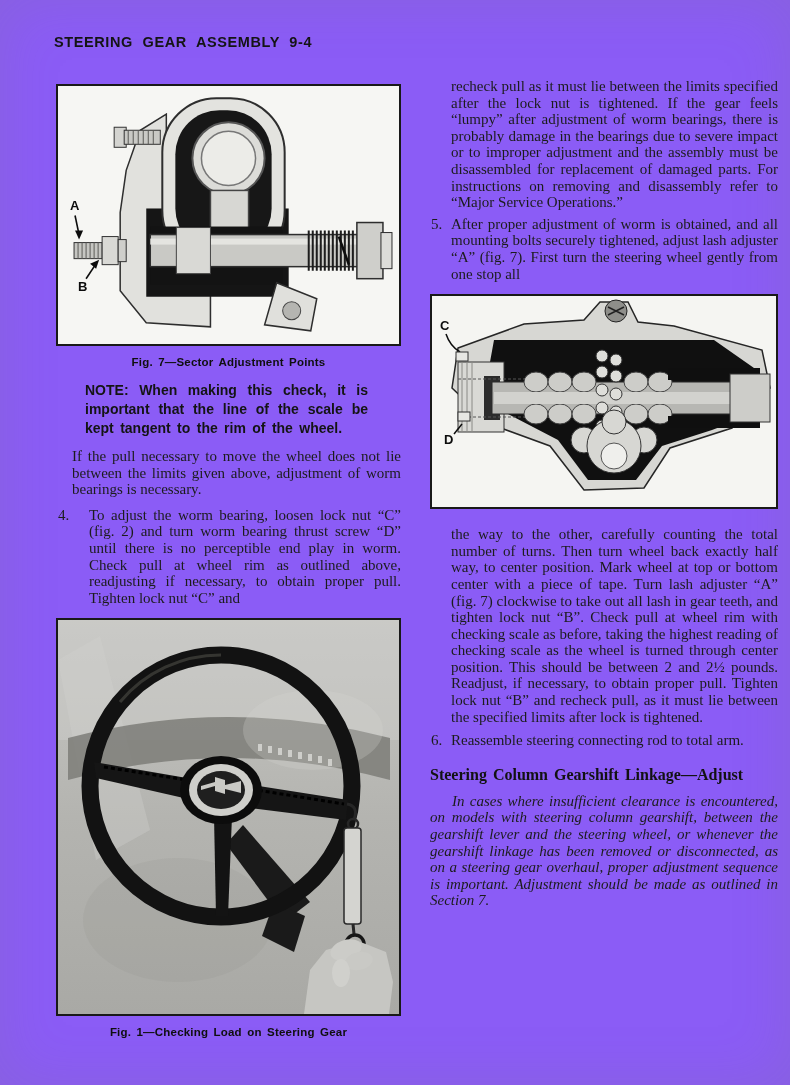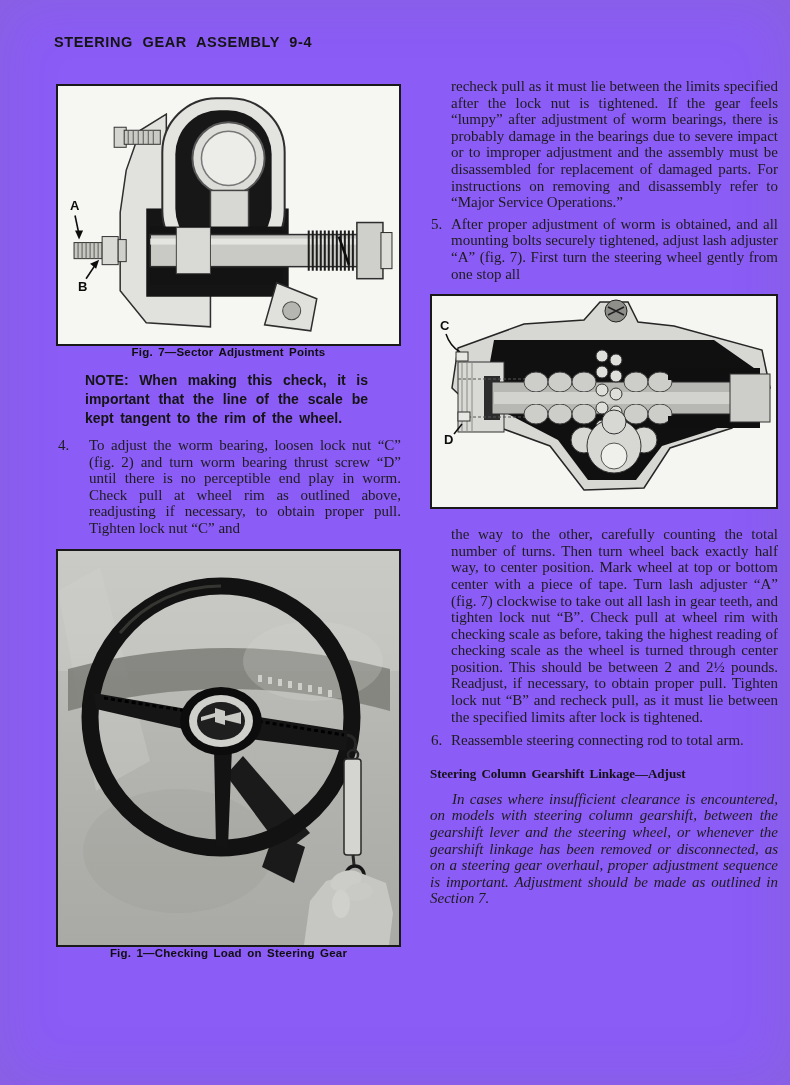--- a/index.html
+++ b/index.html
@@ -10,39 +10,39 @@
         font-family:"Liberation Sans",sans-serif;font-weight:bold;
         font-size:14.5px;letter-spacing:.6px;word-spacing:5px;color:#141414;}
   .col{position:absolute;}
   .col-left{left:56px;top:84px;width:345px;}
   .col-right{left:422px;top:74px;width:348px;margin-left:8px;}
   .frame{margin:0;border:2.5px solid #191919;background:#f7f7f4;box-sizing:border-box;}
   .fig7{width:345px;height:262px;}
   .fig8{margin-top:12px;width:345px;height:398px;}
   .fig9{margin-top:12px;width:348px;height:215px;}
   .frame svg{display:block;width:100%;height:100%;}
-  .caption{text-align:center;
+  .caption{margin-top:10px;text-align:center;
         font-family:"Liberation Sans",sans-serif;font-weight:bold;
         font-size:11.5px;letter-spacing:.2px;word-spacing:2px;color:#0f0f0f;}
   .body{font-size:15px;line-height:16.6px;text-align:justify;margin:0;}
   .note{margin:13px 33px 0 29px;text-align:justify;
         font-family:"Liberation Sans",sans-serif;font-weight:bold;
         font-size:14px;line-height:19px;word-spacing:2.5px;color:#141414;}
   .p-left1{margin:10px 0 0 16px;}
   .list-item{display:grid;margin-top:9px;}
   .li-left{grid-template-columns:33px 1fr;}
   .li-right{grid-template-columns:21px 1fr;}
   .num{font-size:15px;line-height:16.6px;padding-left:2px;}
   .li-right .num{padding-left:1px;}
   .p-cont{margin:17px 0 0 21px;}
   .p-first{margin-top:4px;margin-left:21px;}
   .item5{margin-top:5px;}
   .item6{margin-top:7px;}
   .cap9{margin-top:11px;}
-  .section-heading{margin:17px 0 0 0;font-weight:bold;font-size:13px;
+  .section-heading{margin:17px 0 0 0;font-weight:bold;font-size:16px;
         word-spacing:2px;color:#121212;}
   .p-last{margin:9px 0 0 0;text-indent:22px;font-style:italic;}
   .figlabel{font-family:"Liberation Sans",sans-serif;font-weight:bold;font-size:13px;fill:#0c0c0c;}
 </style>
 </head>
 <body>
 
 <div class="page">
 
   <div class="page-header">STEERING GEAR ASSEMBLY 9-4</div>
@@ -90,20 +90,21 @@
         <polygon points="21,153 17,144 25,144" fill="#0c0c0c"></polygon>
         <text class="figlabel" x="20" y="204">B</text>
         <line x1="28" y1="192" x2="38" y2="177" stroke="#0c0c0c" stroke-width="1.6"></line>
         <polygon points="41,173 38,182 32,177" fill="#0c0c0c"></polygon>
       </svg>
     </figure>
     <div class="caption">Fig. 7—Sector Adjustment Points</div>
 
     <p class="note">NOTE: When making this check, it is important that the line of the scale be kept tangent to the rim of the wheel.</p>
 
+    <p class="body p-left1">If the pull necessary to move the wheel does not lie between the limits given above, adjustment of worm bearings is necessary.</p>
 
     <div class="list-item li-left">
       <span class="num">4.</span>
       <span class="body">To adjust the worm bearing, loosen lock nut “C” (fig. 2) and turn worm bearing thrust screw “D” until there is no perceptible end play in worm. Check pull at wheel rim as outlined above, readjusting if necessary, to obtain proper pull. Tighten lock nut “C” and</span>
     </div>
 
     <figure class="frame fig8">
       <svg viewBox="0 0 341 394">
         <defs>
           <linearGradient id="pbg" x1="0" y1="0" x2="0" y2="1">

